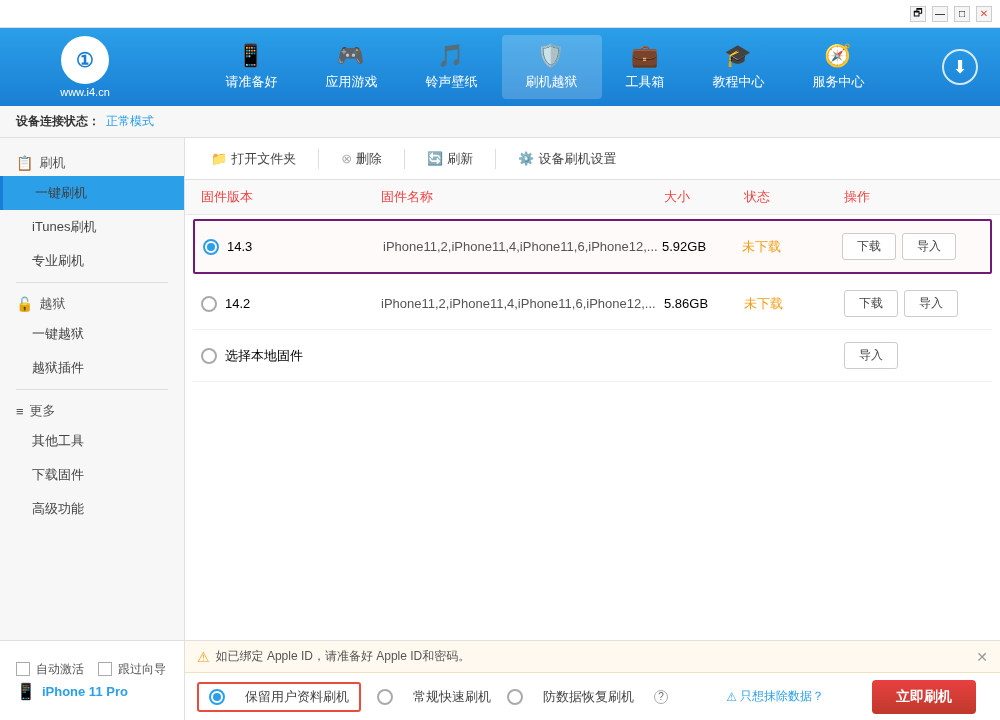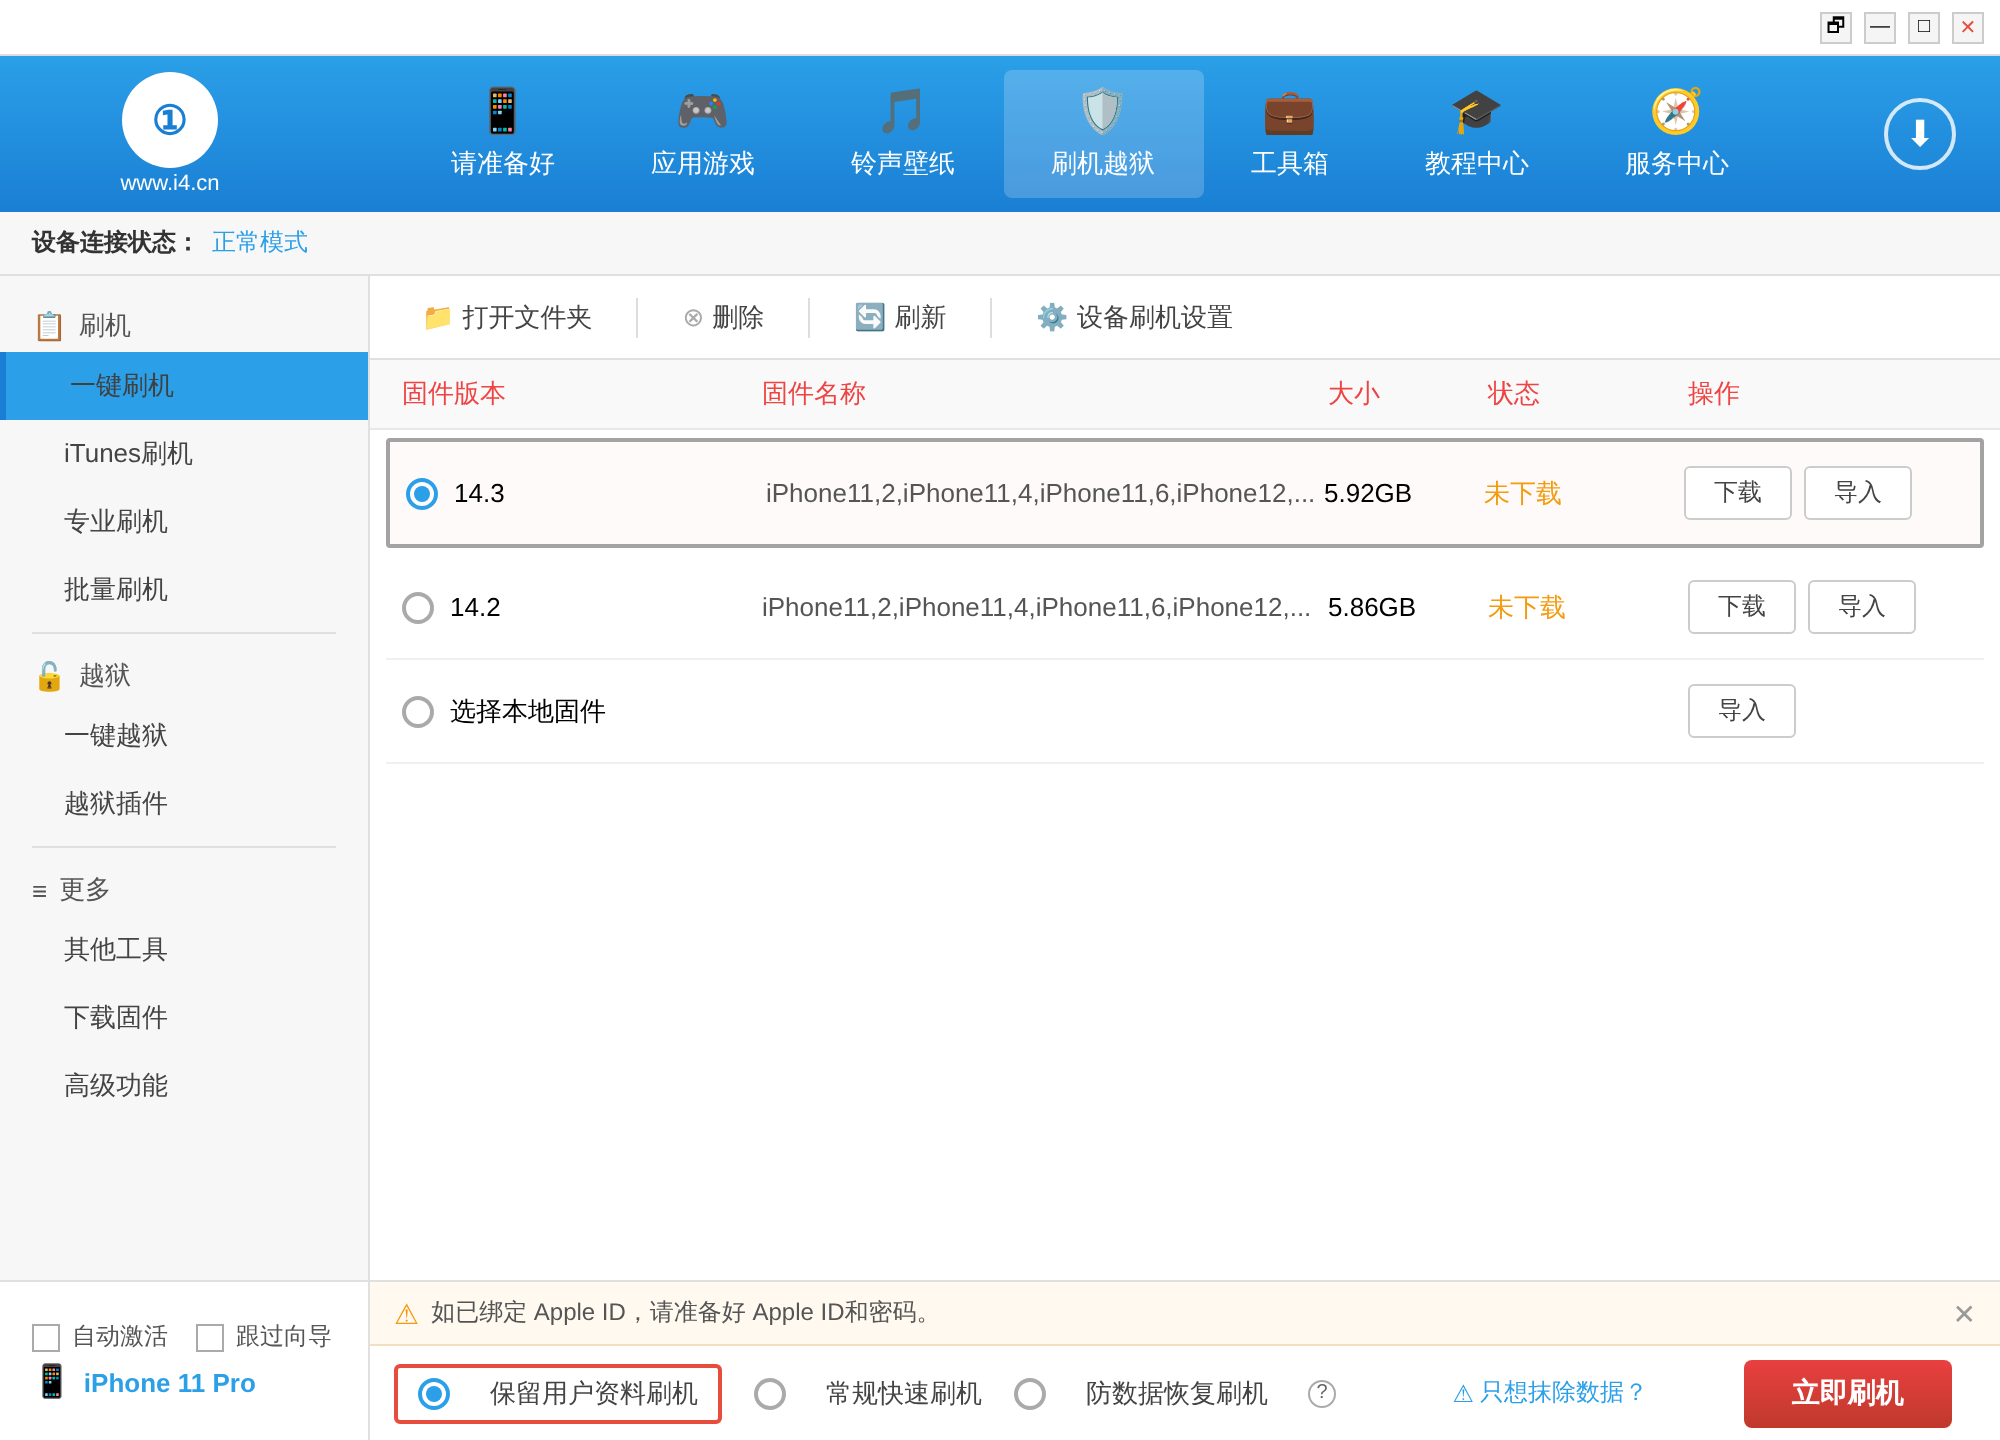--- a/index.html
+++ b/index.html
@@ -188,21 +188,21 @@
     
     .firmware-row {
       display: grid;
       grid-template-columns: 180px 1fr 80px 100px 140px;
       padding: 12px 16px;
       border-bottom: 1px solid #f0f0f0;
       align-items: center;
       font-size: 13px;
     }
     .firmware-row.highlighted {
-      border: 2px solid #a3a3a3;
+      border: 2px solid #701a75;
       background: #fffafa;
       margin: 4px 8px;
       border-radius: 2px;
       padding: 12px 8px;
     }
     .firmware-row.normal {
       margin: 0 8px;
       padding: 12px 8px;
     }
     .firmware-row.local {
@@ -454,23 +454,20 @@
       <span>刷机</span>
     </div>
     <div class="sidebar-item active">
       <span>一键刷机</span>
     </div>
     <div class="sidebar-item">
       <span>iTunes刷机</span>
     </div>
     <div class="sidebar-item">
       <span>专业刷机</span>
-    </div>
-    <div class="sidebar-item">
-      <span>批量刷机</span>
     </div>
     <hr class="sidebar-divider">
     <div class="sidebar-section-header">
       <span class="sidebar-section-icon">🔓</span>
       <span>越狱</span>
     </div>
     <div class="sidebar-item">
       <span>一键越狱</span>
     </div>
     <div class="sidebar-item">

